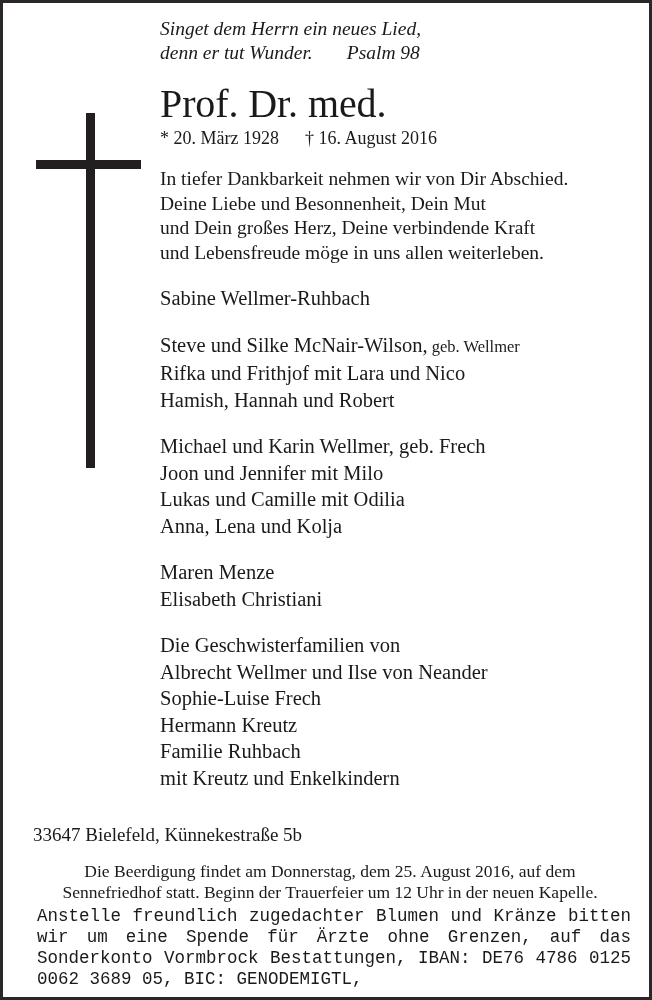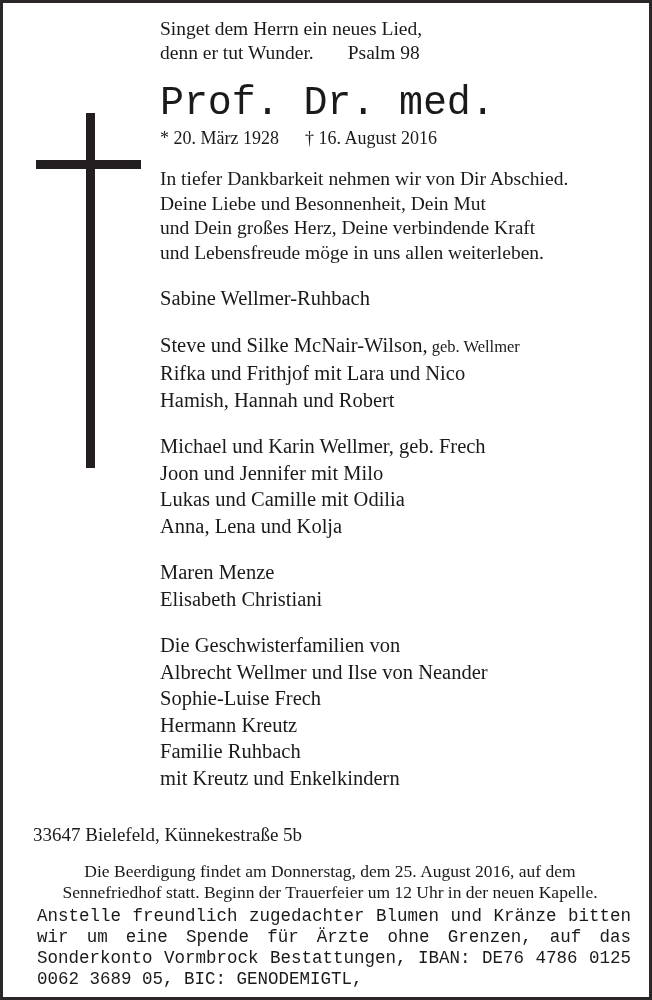--- a/index.html
+++ b/index.html
@@ -58,34 +58,34 @@
     left: 157px;
     top: 14px;
     width: 470px;
   }
 
   .psalm {
     font-size: 19.5px;
     line-height: 24px;
     white-space: pre-line;
     margin-bottom: 0;
+    font-style: italic;
   }
   .psalm .src {
     padding-left: 34px;
   }
 
   .name-block {
     margin-top: 16px;
   }
   .name-line {
     font-size: 40px;
     line-height: 45px;
     letter-spacing: -0.1px;
     white-space: nowrap;
-    font-family: Liberation Mono, monospace;
   }
 
   .dates {
     font-size: 18px;
     line-height: 24px;
     white-space: pre;
   }
   .dates .gap {
     display: inline-block;
     width: 26px;

